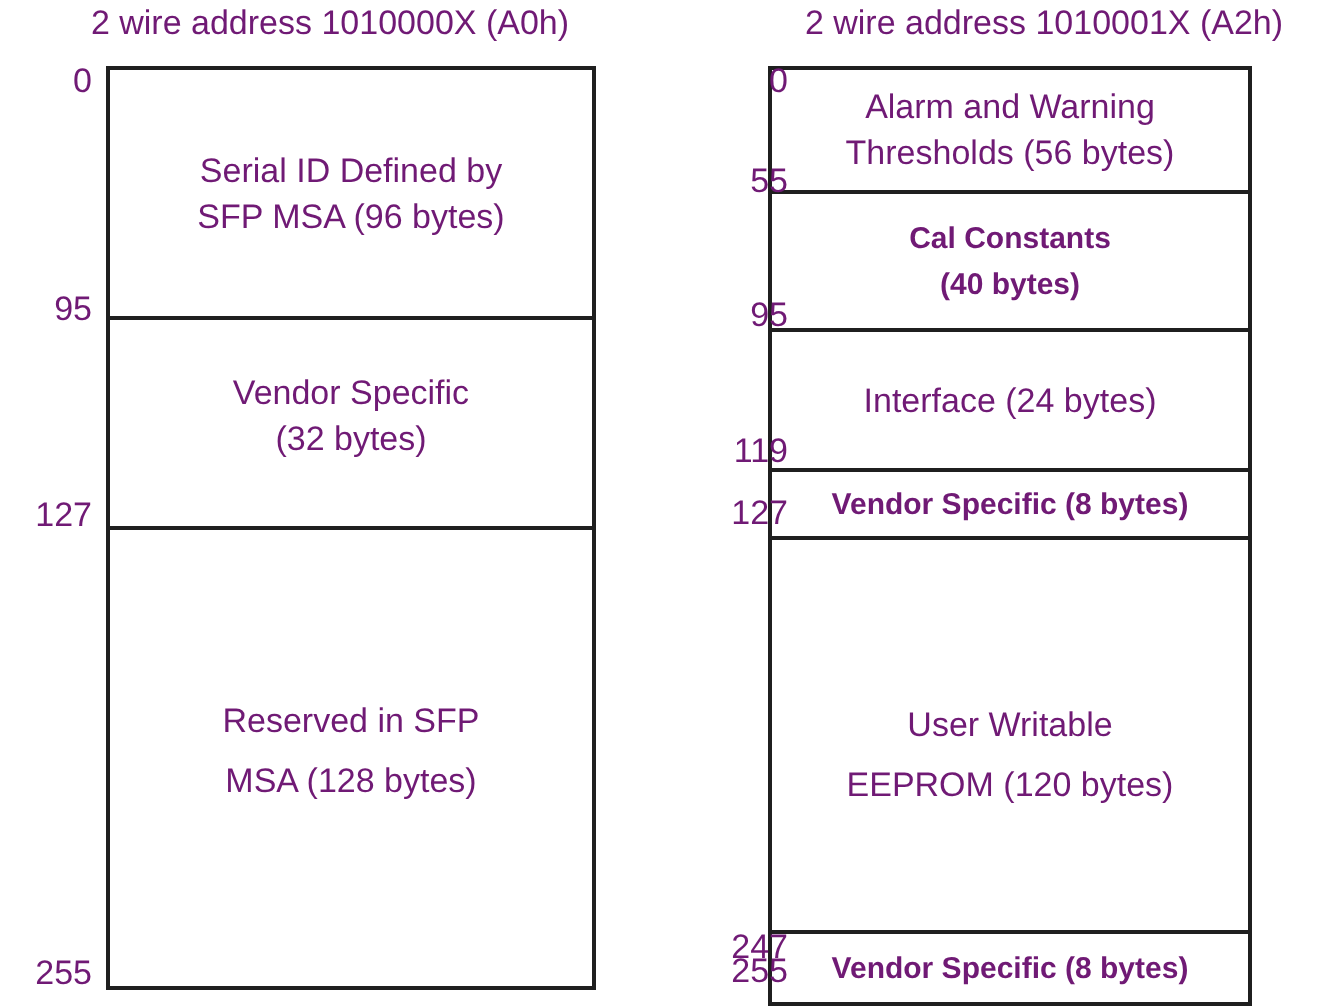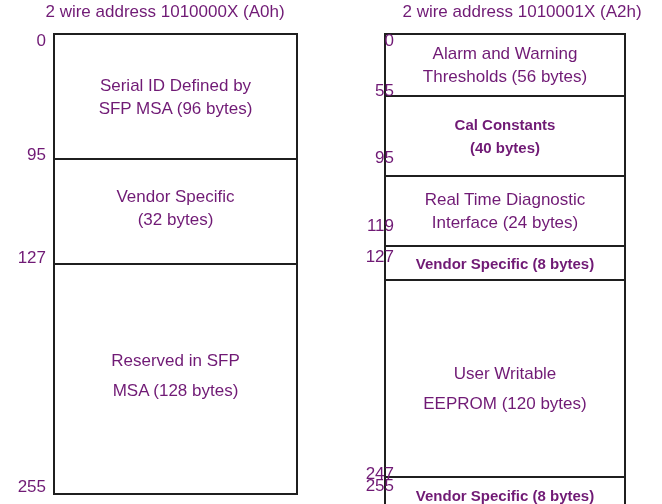--- a/index.html
+++ b/index.html
@@ -79,26 +79,25 @@
   <div class="addr left-col" style="top:248px;">127</div>
   <div class="addr left-col" style="top:477px;">255</div>
 
   <div class="title" style="left:386px; width:272px;">2 wire address 1010001X (A2h)</div>
 
   <div class="box" style="left:384px; width:238px;">
     <div class="sec" style="height:60px;">
       <div class="line">Alarm and Warning</div>
       <div class="line">Thresholds (56 bytes)</div>
     </div>
-    <div class="sec bold" style="height:80px;">
+    <div class="sec bold" style="height:69px;">
       <div class="line">Cal Constants</div>
       <div class="line">(40 bytes)</div>
     </div>
     <div class="sec" style="height:70px;">
-      <div class="line">Real Time Diagnostic</div>
       <div class="line">Interface (24 bytes)</div>
     </div>
     <div class="sec bold" style="height:34px;">
       <div class="line">Vendor Specific (8 bytes)</div>
     </div>
     <div class="sec tall" style="height:197px; padding-top:20px;">
       <div class="line">User Writable</div>
       <div class="line">EEPROM (120 bytes)</div>
     </div>
     <div class="sec bold" style="height:36px;">

